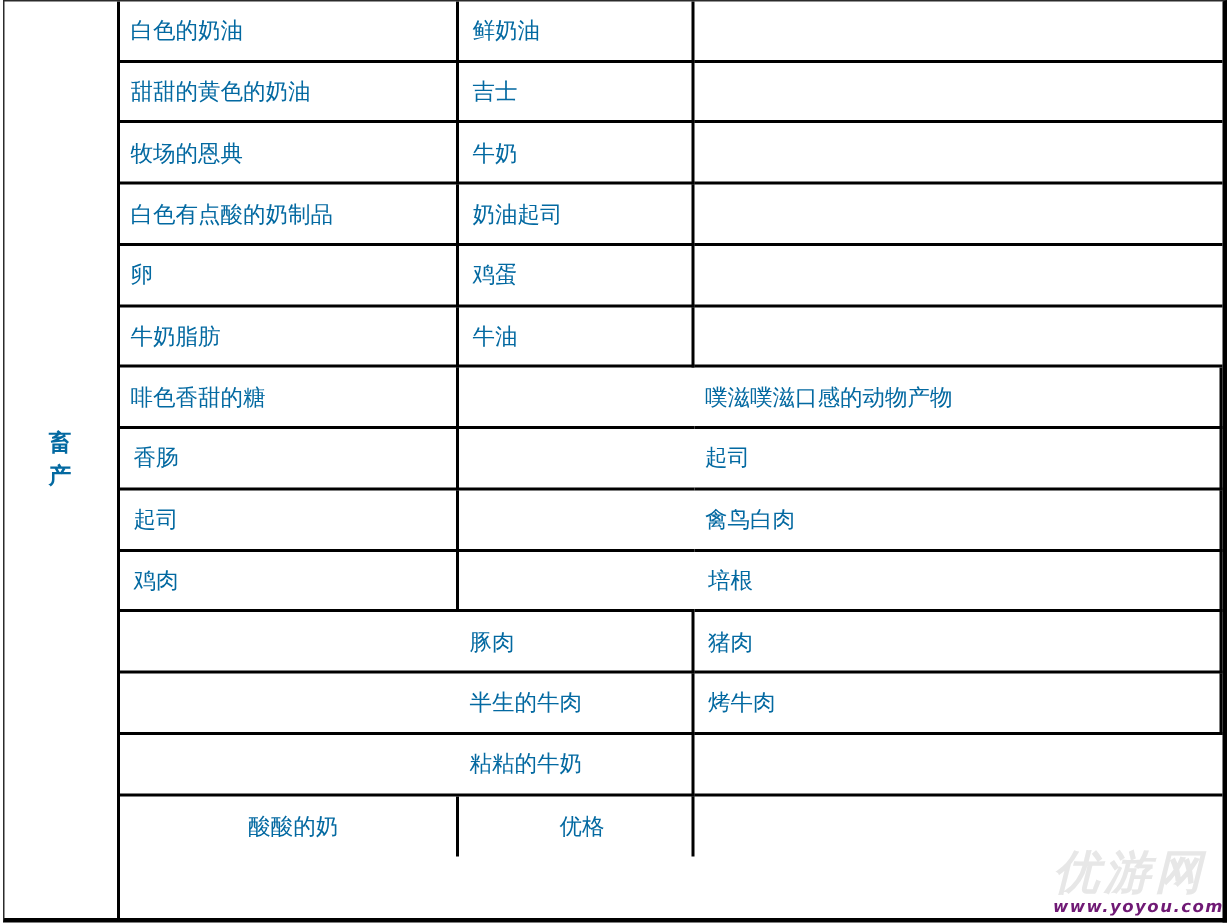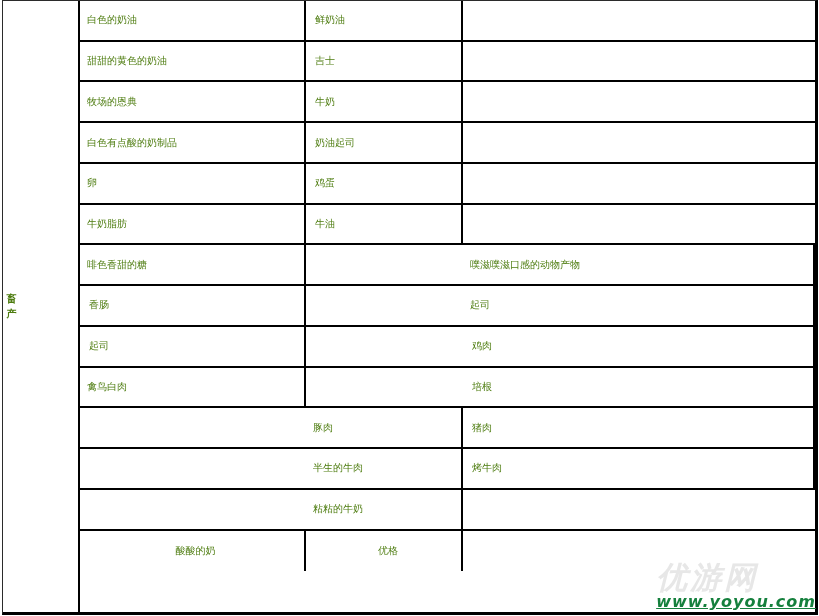--- a/index.html
+++ b/index.html
@@ -29,30 +29,30 @@
     border-bottom: 3px solid #000000;
     display: grid;
     grid-template-columns: 77px 226px 157px 1fr;
     grid-template-rows: repeat(15, 1fr);
     background: #ffffff;
   }
   .cell {
     display: flex;
     align-items: center;
     box-sizing: border-box;
-    color: #4d7c0f;
-    font-size: 10px;
+    color: #0369a1;
+    font-size: 15px;
     line-height: 1.2;
     overflow: hidden;
     white-space: nowrap;
   }
   .category-cell {
     grid-column: 1;
     grid-row: 1 / span 15;
-    justify-content: flex-start;
+    justify-content: center;
     border-right: 2px solid #000000;
   }
   .category-text {
     font-weight: bold;
     width: 18px;
     word-break: break-all;
     text-align: center;
     white-space: normal;
     letter-spacing: 1px;
     line-height: 1.45;
@@ -81,25 +81,24 @@
     color: #e7e7e7;
     z-index: 5;
     pointer-events: none;
     line-height: 1;
   }
   .wm-name {
     font-size: 31px;
     letter-spacing: 3px;
   }
   .wm-url {
-    font-size: 16px;
+    font-size: 11px;
     letter-spacing: 1px;
     margin-top: 1px;
-    color: #15803d;
-    text-decoration: underline;
+    color: #701a75;
   }
 </style>
 </head>
 <body>
 
 <div class="page">
   <div class="answer-table">
 
     <div class="cell category-cell">
       <span class="category-text">畜产</span>
@@ -167,25 +166,25 @@
     <div class="cell blank-cell"></div>
 
     <div class="cell clue-cell">
         <span>起司</span>
       </div>
     <div class="cell answer-cell">
         <span>起司</span>
       </div>
     <div class="cell blank-cell"></div>
 
+    <div class="cell clue-cell">
+        <span>禽鸟白肉</span>
+      </div>
     <div class="cell answer-cell">
         <span>鸡肉</span>
-      </div>
-    <div class="cell clue-cell">
-        <span>禽鸟白肉</span>
       </div>
     <div class="cell blank-cell"></div>
 
     <div class="cell answer-cell">
         <span>培根</span>
       </div>
     <div class="cell blank-cell"></div>
 
     <div class="cell clue-cell">
         <span>豚肉</span>

